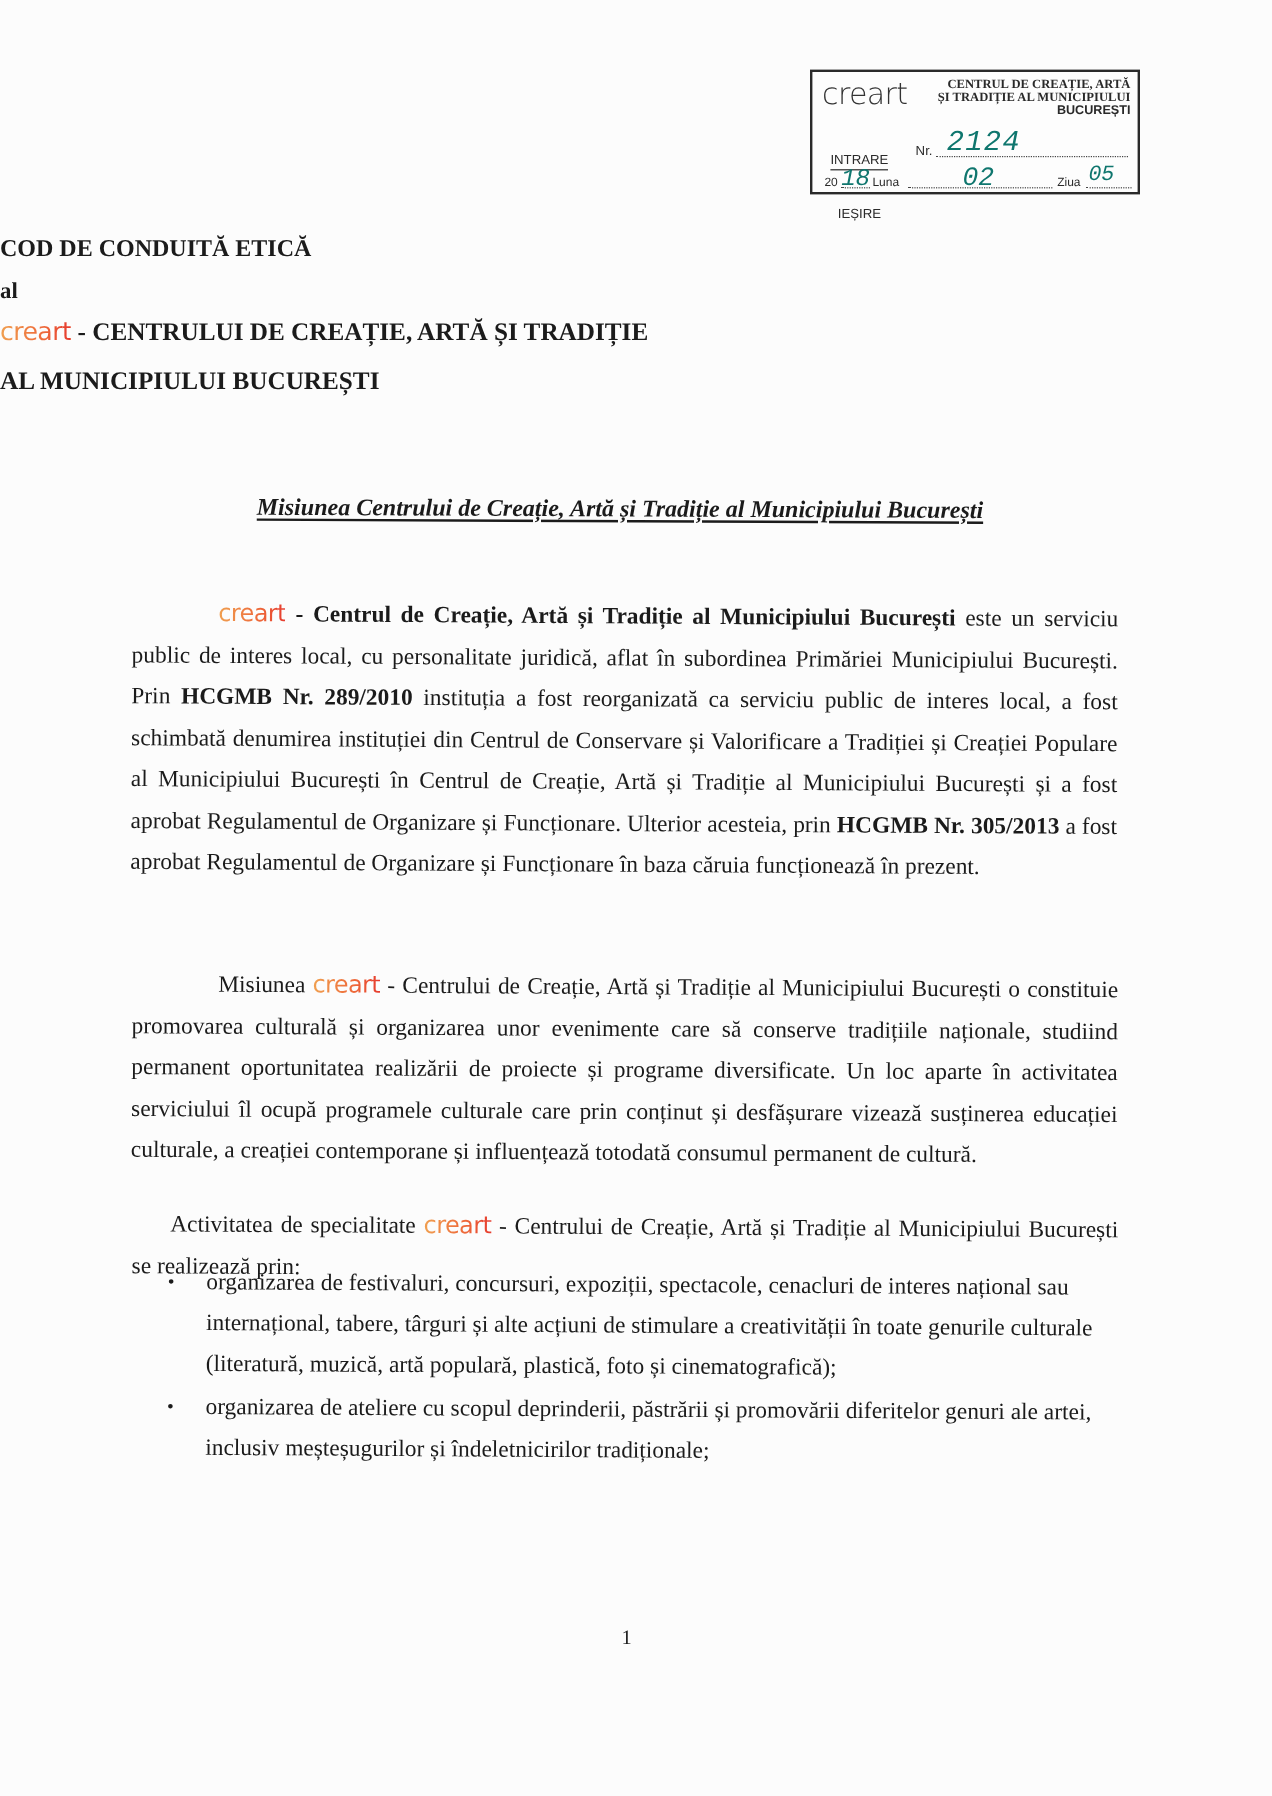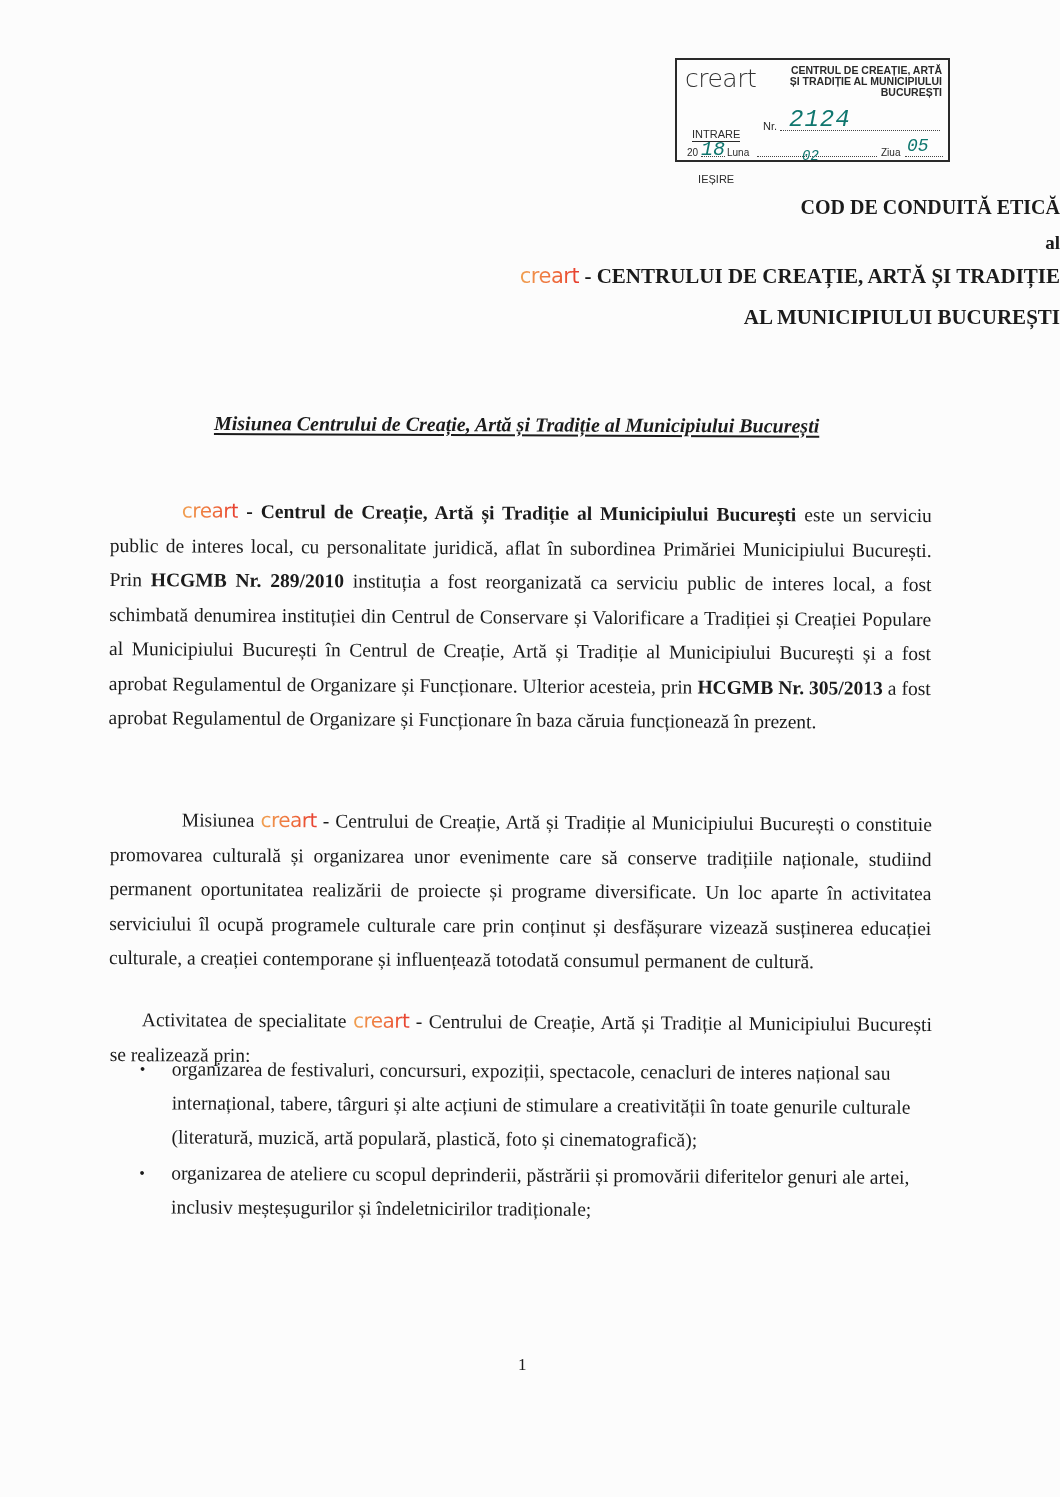--- a/index.html
+++ b/index.html
@@ -27,21 +27,21 @@
     position: absolute; left: 8px; top: 4px;
     font-size: 25px; color: #333; letter-spacing: -0.5px;
     font-family: "DejaVu Sans", sans-serif; font-weight: 300;
   }
   .stamp-inst {
     position: absolute; right: 6px; top: 5px;
     width: 190px; text-align: right;
     font-size: 10.5px; font-weight: bold; line-height: 11px;
     color: #2a2a2a;
   }
-  .stamp-inst .l1, .stamp-inst .l2 { display: block; }
+  .stamp-inst .l1, .stamp-inst .l2 { display: block; font-family: Liberation Serif, serif; }
   .stamp-inst .l3 { display: block; }
   .stamp-io {
     position: absolute; left: 15px; top: 68px;
     font-size: 11px; line-height: 12px; color: #2a2a2a; text-align: center;
   }
   .stamp-io .intr { display:block; border-bottom: 1.5px solid #2a2a2a; padding-bottom: 1px; }
   .stamp-io .ies { display:block;margin-top:31px; }
   .stamp-nr-label { position: absolute; left: 86px; top: 60px; font-size: 11px; color:#2a2a2a; }
   .stamp-nr-line {
     position: absolute; left: 103px; top: 70px; width: 160px;
@@ -50,39 +50,39 @@
   .hand {
     font-family: Liberation Mono, monospace; font-style: italic;
     color: #0f766e; font-weight: 300;
   }
   .stamp-nr-val { position: absolute; left: 112px; top: 46px; font-size: 24px; letter-spacing: 1px; }
   .stamp-date { position: absolute; left: 10px; top: 82px; width: 258px; height: 18px; font-size: 10px; color: #2a2a2a; }
   .stamp-date .y { position: absolute; left: 0; top: 5px; }
   .stamp-date .yv { position: absolute; left: 14px; top: -4px; font-size: 20px; }
   .stamp-date .yline { position: absolute; left: 14px; top: 14px; width: 24px; border-bottom:1.5px dotted #444; }
   .stamp-date .luna { position: absolute; left: 40px; top: 5px; }
-  .stamp-date .lv { position: absolute; left: 115px; top: -6px; font-size: 14px; margin-top: 12px; }
+  .stamp-date .lv { position: absolute; left: 115px; top: -6px; font-size: 22px; }
   .stamp-date .lline { position: absolute; left: 70px; top: 14px; width: 120px; border-bottom:1.5px dotted #444; }
   .stamp-date .ziua { position: absolute; left: 194px; top: 5px; }
   .stamp-date .zv { position: absolute; left: 220px; top: -6px; font-size: 18px; }
   .stamp-date .zline { position: absolute; left: 218px; top: 14px; width: 38px; border-bottom:1.5px dotted #444; }
 
   
   .creart {
     font-family: "DejaVu Sans", sans-serif;
     font-weight: 500;
     letter-spacing: -0.5px;
     background: linear-gradient(90deg, #f0a050 0%, #ee6a3a 60%, #e63b2e 100%);
     -webkit-background-clip: text; background-clip: text;
     color: #ec6e3c;
     -webkit-text-fill-color: transparent;
   }
 
   
-  .title { position: absolute; left: 0; width: 1060px; text-align: right; font-weight: bold; }
+  .title { position: absolute; left: 0; width: 1060px; text-align: left; font-weight: bold; }
   .t1 { top: 196px; font-size: 20px; }
   .t2 { top: 232px; font-size: 19px; }
   .t3 { top: 264px; font-size: 21px; }
   .t3 .creart { font-size: 21px; font-weight: 500; }
   .t4 { top: 305px; font-size: 21px; }
   .t5 { top: 343px; font-size: 18px; }
 
   .heading {
     position: absolute; left: 214px; top: 412px;
     font-size: 20px; font-weight: bold; font-style: italic;

